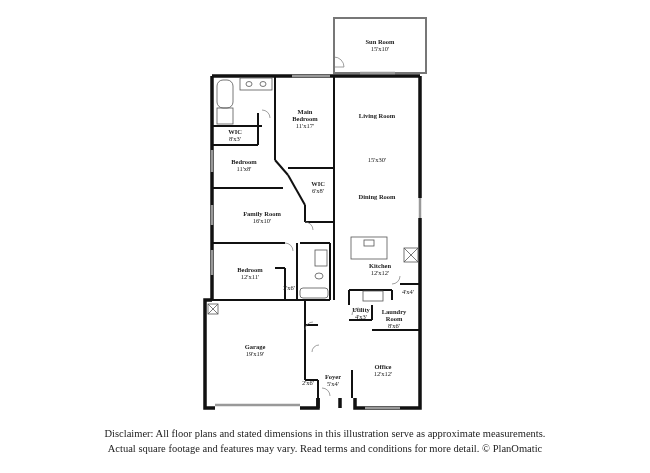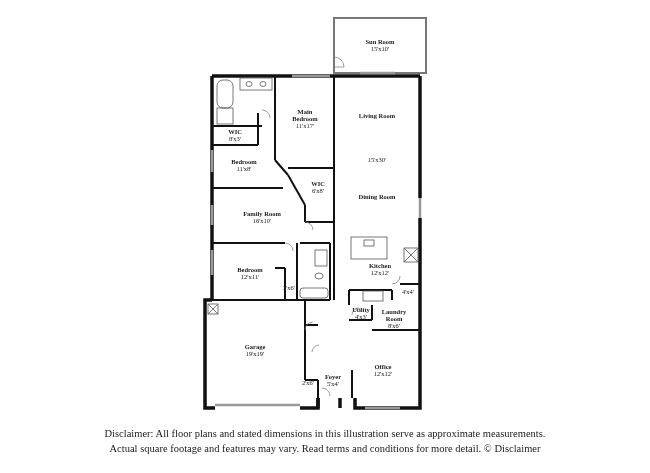--- a/index.html
+++ b/index.html
@@ -172,13 +172,13 @@
 <div class="room-label" style="left:320px;top:373px;width:26px;">
   <span>Foyer</span>
   <span class="dim">5'x4'</span>
 </div>
 <div class="room-label" style="left:365px;top:363px;width:36px;">
   <span>Office</span>
   <span class="dim">12'x12'</span>
 </div>
 
 <div class="disclaimer" style="top:428px;">Disclaimer: All floor plans and stated dimensions in this illustration serve as approximate measurements.</div>
-<div class="disclaimer" style="top:443px;">Actual square footage and features may vary. Read terms and conditions for more detail. © Disclaimer</div>
+<div class="disclaimer" style="top:443px;">Actual square footage and features may vary. Read terms and conditions for more detail. © PlanOmatic</div>
 
 </body></html>

